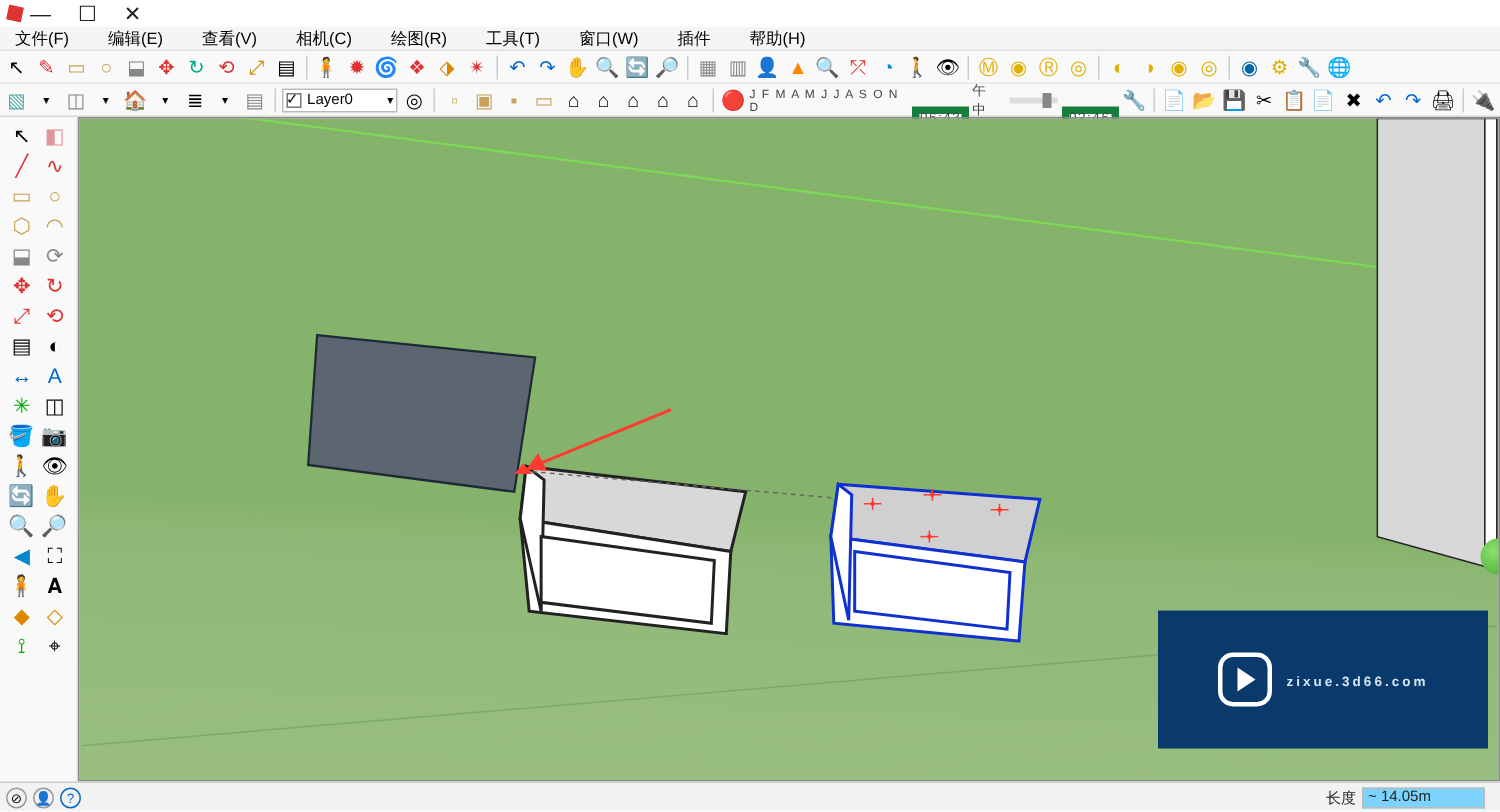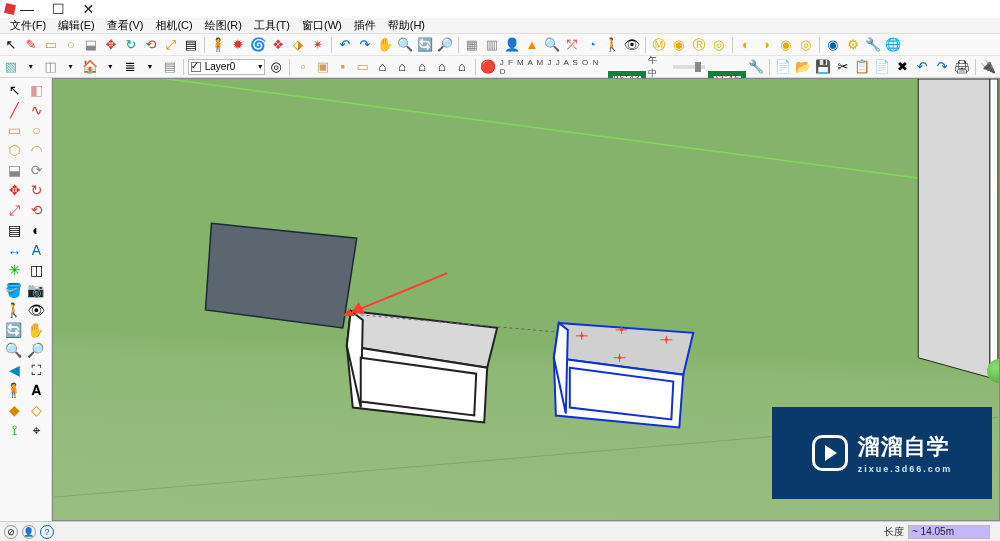--- a/index.html
+++ b/index.html
@@ -2,21 +2,21 @@
 <html><head>
   <meta charset="utf-8">
   <style>
     * { margin: 0; padding: 0; box-sizing: border-box; font-family: "Microsoft YaHei", Arial, sans-serif; }
     body { width: 1000px; height: 541px; background: #fff; overflow: hidden; position: relative; font-size: 11px; }
     .titlebar { height: 18px; background: #fff; display: flex; align-items: center; padding: 0 4px; font-size: 11px; }
     .titlebar .icon { width: 12px; height: 12px; margin-right: 4px; }
     .titlebar .title { flex: 1; }
     .titlebar .win-controls { display: flex; gap: 18px; padding-right: 6px; font-size: 14px; color: #222; }
     .titlebar .win-controls span { cursor: default; }
-    .menubar { height: 16px; display: flex; gap: 4px; padding: 0 6px; font-size: 11px; align-items: center; background: #f5f5f5; border-bottom: 1px solid #e0e0e0; }
+    .menubar { height: 16px; display: flex; gap: 18px; padding: 0 6px; font-size: 11px; align-items: center; background: #f5f5f5; border-bottom: 1px solid #e0e0e0; }
     .menubar span { padding: 0 4px; }
     .toolbar { height: 22px; display: flex; align-items: center; padding: 0 2px; background: #f9f9f9; border-bottom: 1px solid #e5e5e5; gap: 2px; }
     .toolbar2 { height: 22px; display: flex; align-items: center; padding: 0 2px; background: #f9f9f9; border-bottom: 1px solid #d8d8d8; gap: 2px; }
     .tb-btn { width: 18px; height: 18px; display: flex; align-items: center; justify-content: center; border-radius: 2px; font-size: 13px; }
     .tb-sep { width: 1px; height: 16px; background: #ccc; margin: 0 2px; }
     .layer-combo { display: flex; align-items: center; border: 1px solid #bbb; background: #fff; height: 16px; font-size: 10px; padding: 0 2px; width: 78px; }
     .layer-combo .chk { width: 10px; height: 10px; border: 1px solid #777; margin-right: 4px; position: relative; }
     .layer-combo .chk:after { content: "✓"; position: absolute; top: -3px; left: -1px; font-size: 10px; }
     .layer-combo .dd { margin-left: auto; font-size: 8px; }
     .date-strip { display: flex; align-items: center; font-size: 8px; letter-spacing: 1px; color: #444; }
@@ -29,21 +29,21 @@
     .lp-row { display: flex; gap: 2px; }
     .lp-btn { width: 20px; height: 20px; display: flex; align-items: center; justify-content: center; font-size: 14px; }
     .statusbar { position: absolute; left: 0; right: 0; bottom: 0; height: 20px; background: #f2f2f2; border-top: 1px solid #ccc; display: flex; align-items: center; font-size: 11px; padding: 0 4px; }
     .status-circle { width: 14px; height: 14px; border-radius: 50%; border: 1px solid #999; margin-right: 4px; display: flex; align-items: center; justify-content: center; font-size: 9px; }
     
     .watermark { position: absolute; right: 8px; bottom: 42px; width: 220px; height: 92px; background: #0a3a6b; color: #fff; display: flex; align-items: center; justify-content: center; font-size: 22px; font-weight: bold; letter-spacing: 1px; }
     .watermark .play { width: 36px; height: 36px; border: 3px solid #fff; border-radius: 10px; margin-right: 10px; display: flex; align-items: center; justify-content: center; }
     .watermark .play:after { content: ""; border-left: 12px solid #fff; border-top: 8px solid transparent; border-bottom: 8px solid transparent; margin-left: 3px; }
     .watermark .sub { font-size: 9px; letter-spacing: 2px; margin-top: 2px; color: #d5e5f5; }
     .dim-box { position: absolute; right: 10px; bottom: 2px; font-size: 10px; color: #222; display: flex; align-items: flex-start; gap: 4px; }
-    .dim-box .val { border: 1px solid #bbb; background: #c4b5fd; width: 82px; height: 14px; padding: 0 3px; }
+    .dim-box .val { border: 1px solid #bbb; background: #7dd3fc; width: 82px; height: 14px; padding: 0 3px; }
     .green-bubble { position: absolute; right: -12px; top: 280px; width: 24px; height: 24px; background: radial-gradient(circle at 35% 35%, #8de06e, #3fa62e); border-radius: 50%; }
     svg.sketch { position: absolute; left: 0; top: 0; width: 100%; height: 100%; }
   </style>
 </head>
 <body>
 
 <div class="titlebar">
   <span class="icon">
     <svg width="12" height="12">
         <rect x="1" y="1" width="10" height="10" fill="#d33" transform="rotate(12 6 6)"></rect>
@@ -301,21 +301,20 @@
     <svg style="position:absolute;right:122px;bottom:92px" width="40" height="20">
       <circle cx="10" cy="10" r="8" fill="#fff" opacity="0.85"></circle>
       <circle cx="26" cy="10" r="8" fill="#fff" opacity="0.85"></circle>
     </svg>
   </div>
 </div>
 
 <div class="watermark">
   <div class="play"></div>
   <div>
-    <div>溜溜自学</div>
     <div class="sub">zixue.3d66.com</div>
   </div>
 </div>
 
 <div class="statusbar">
   <span class="status-circle">⊘</span>
   <span class="status-circle">👤</span>
   <span class="status-circle" style="color:#06c;border-color:#06c">?</span>
   <div class="dim-box">
     <span>长度</span>

